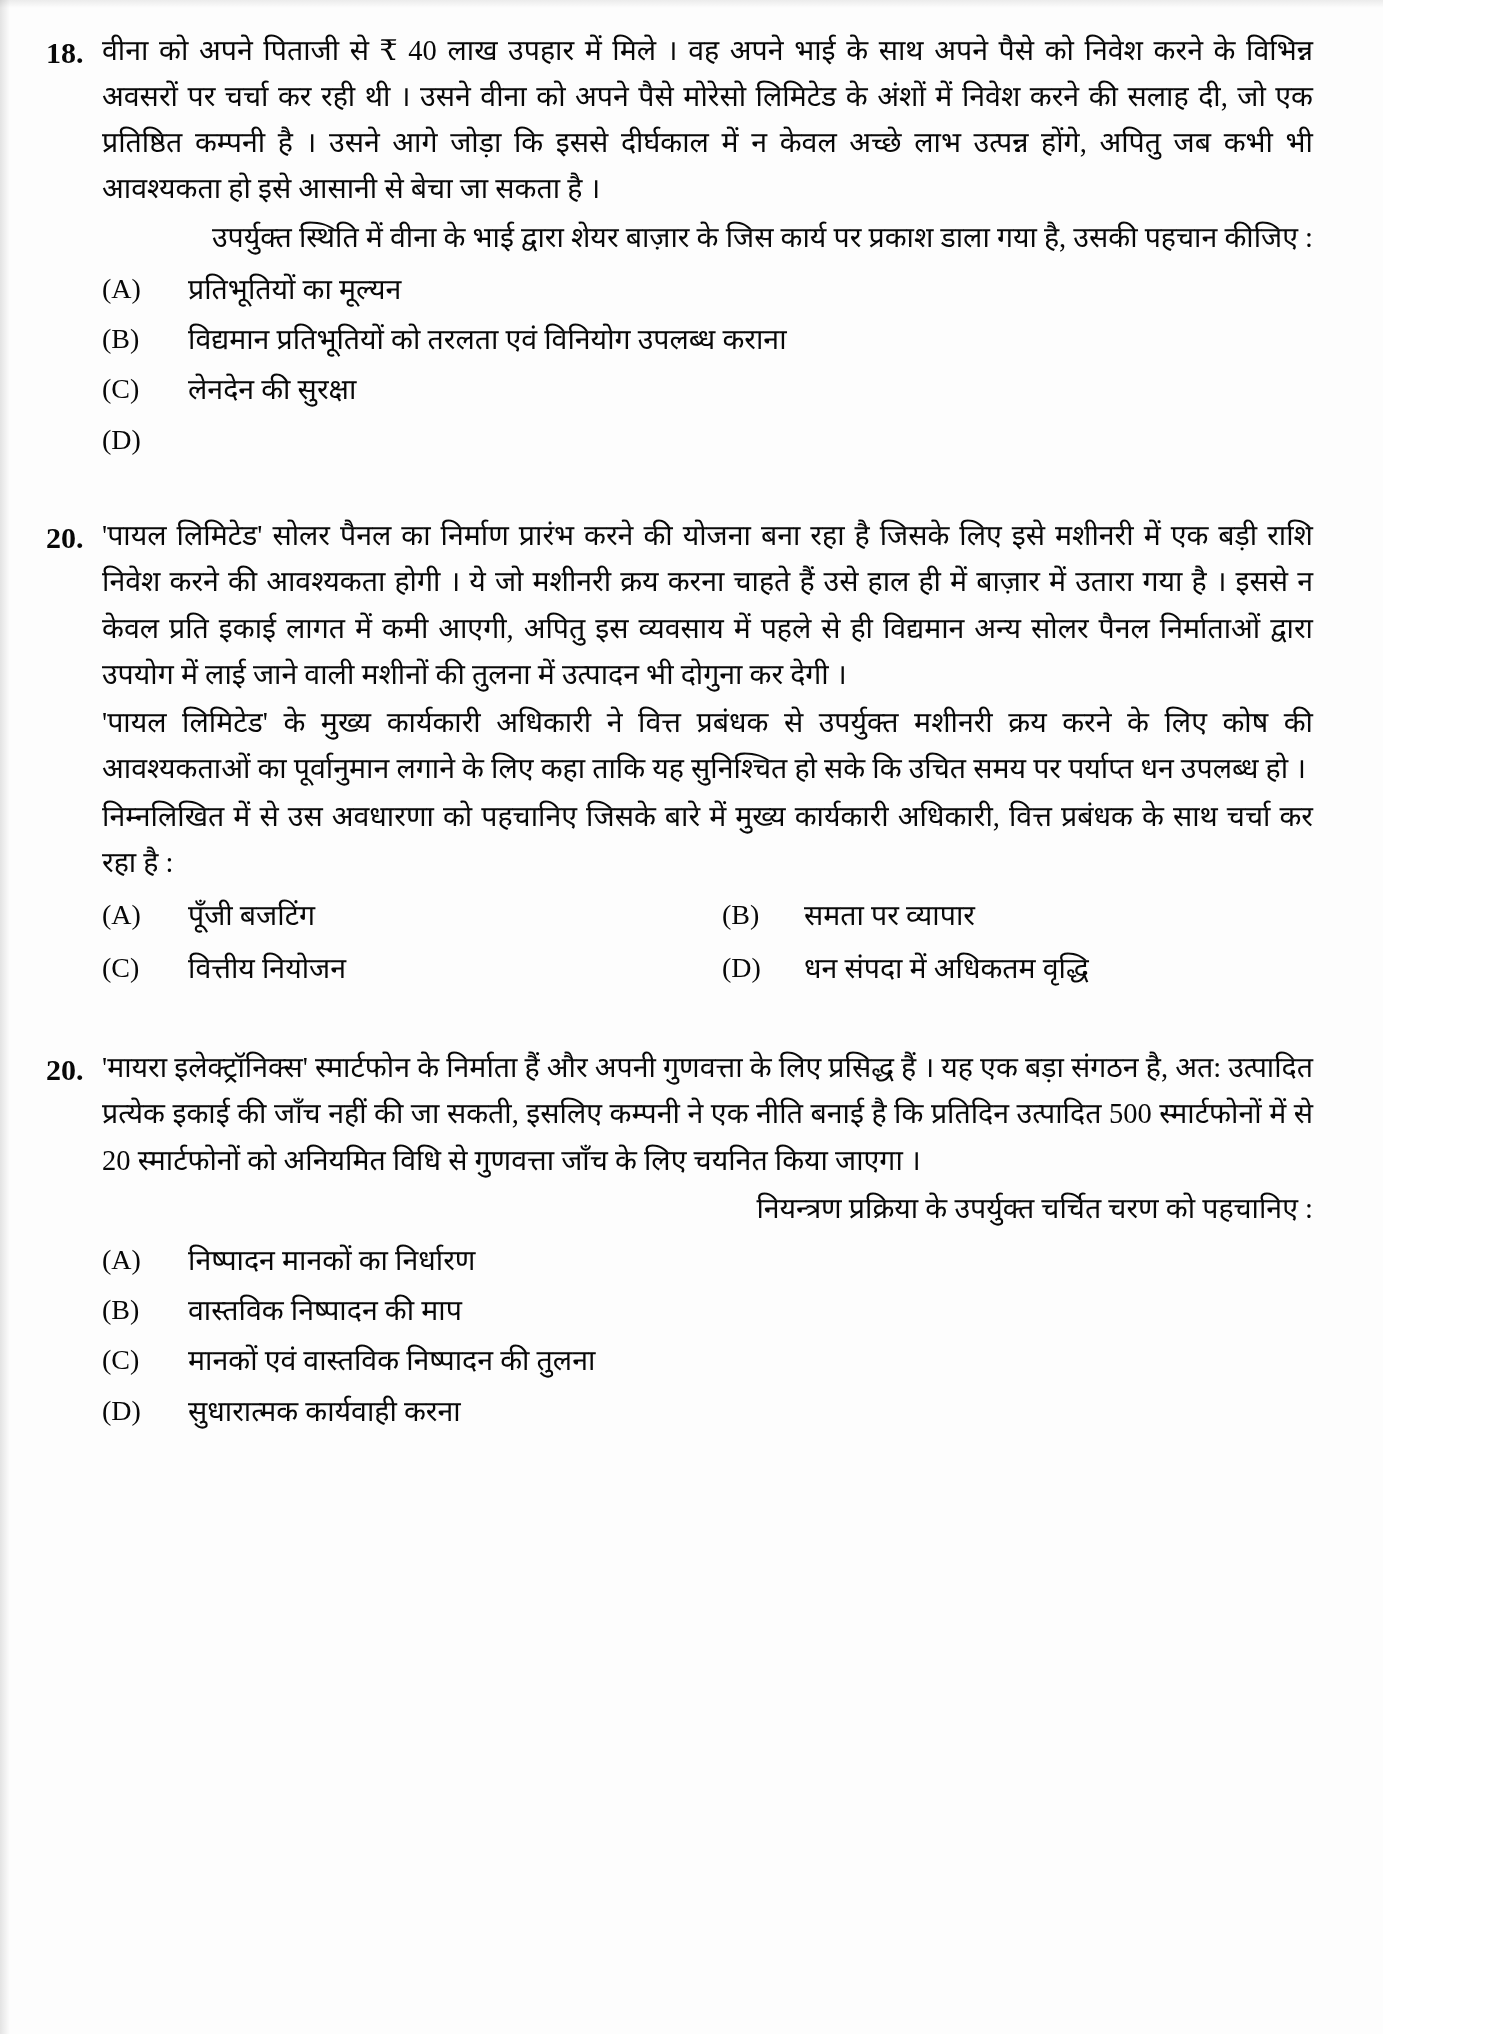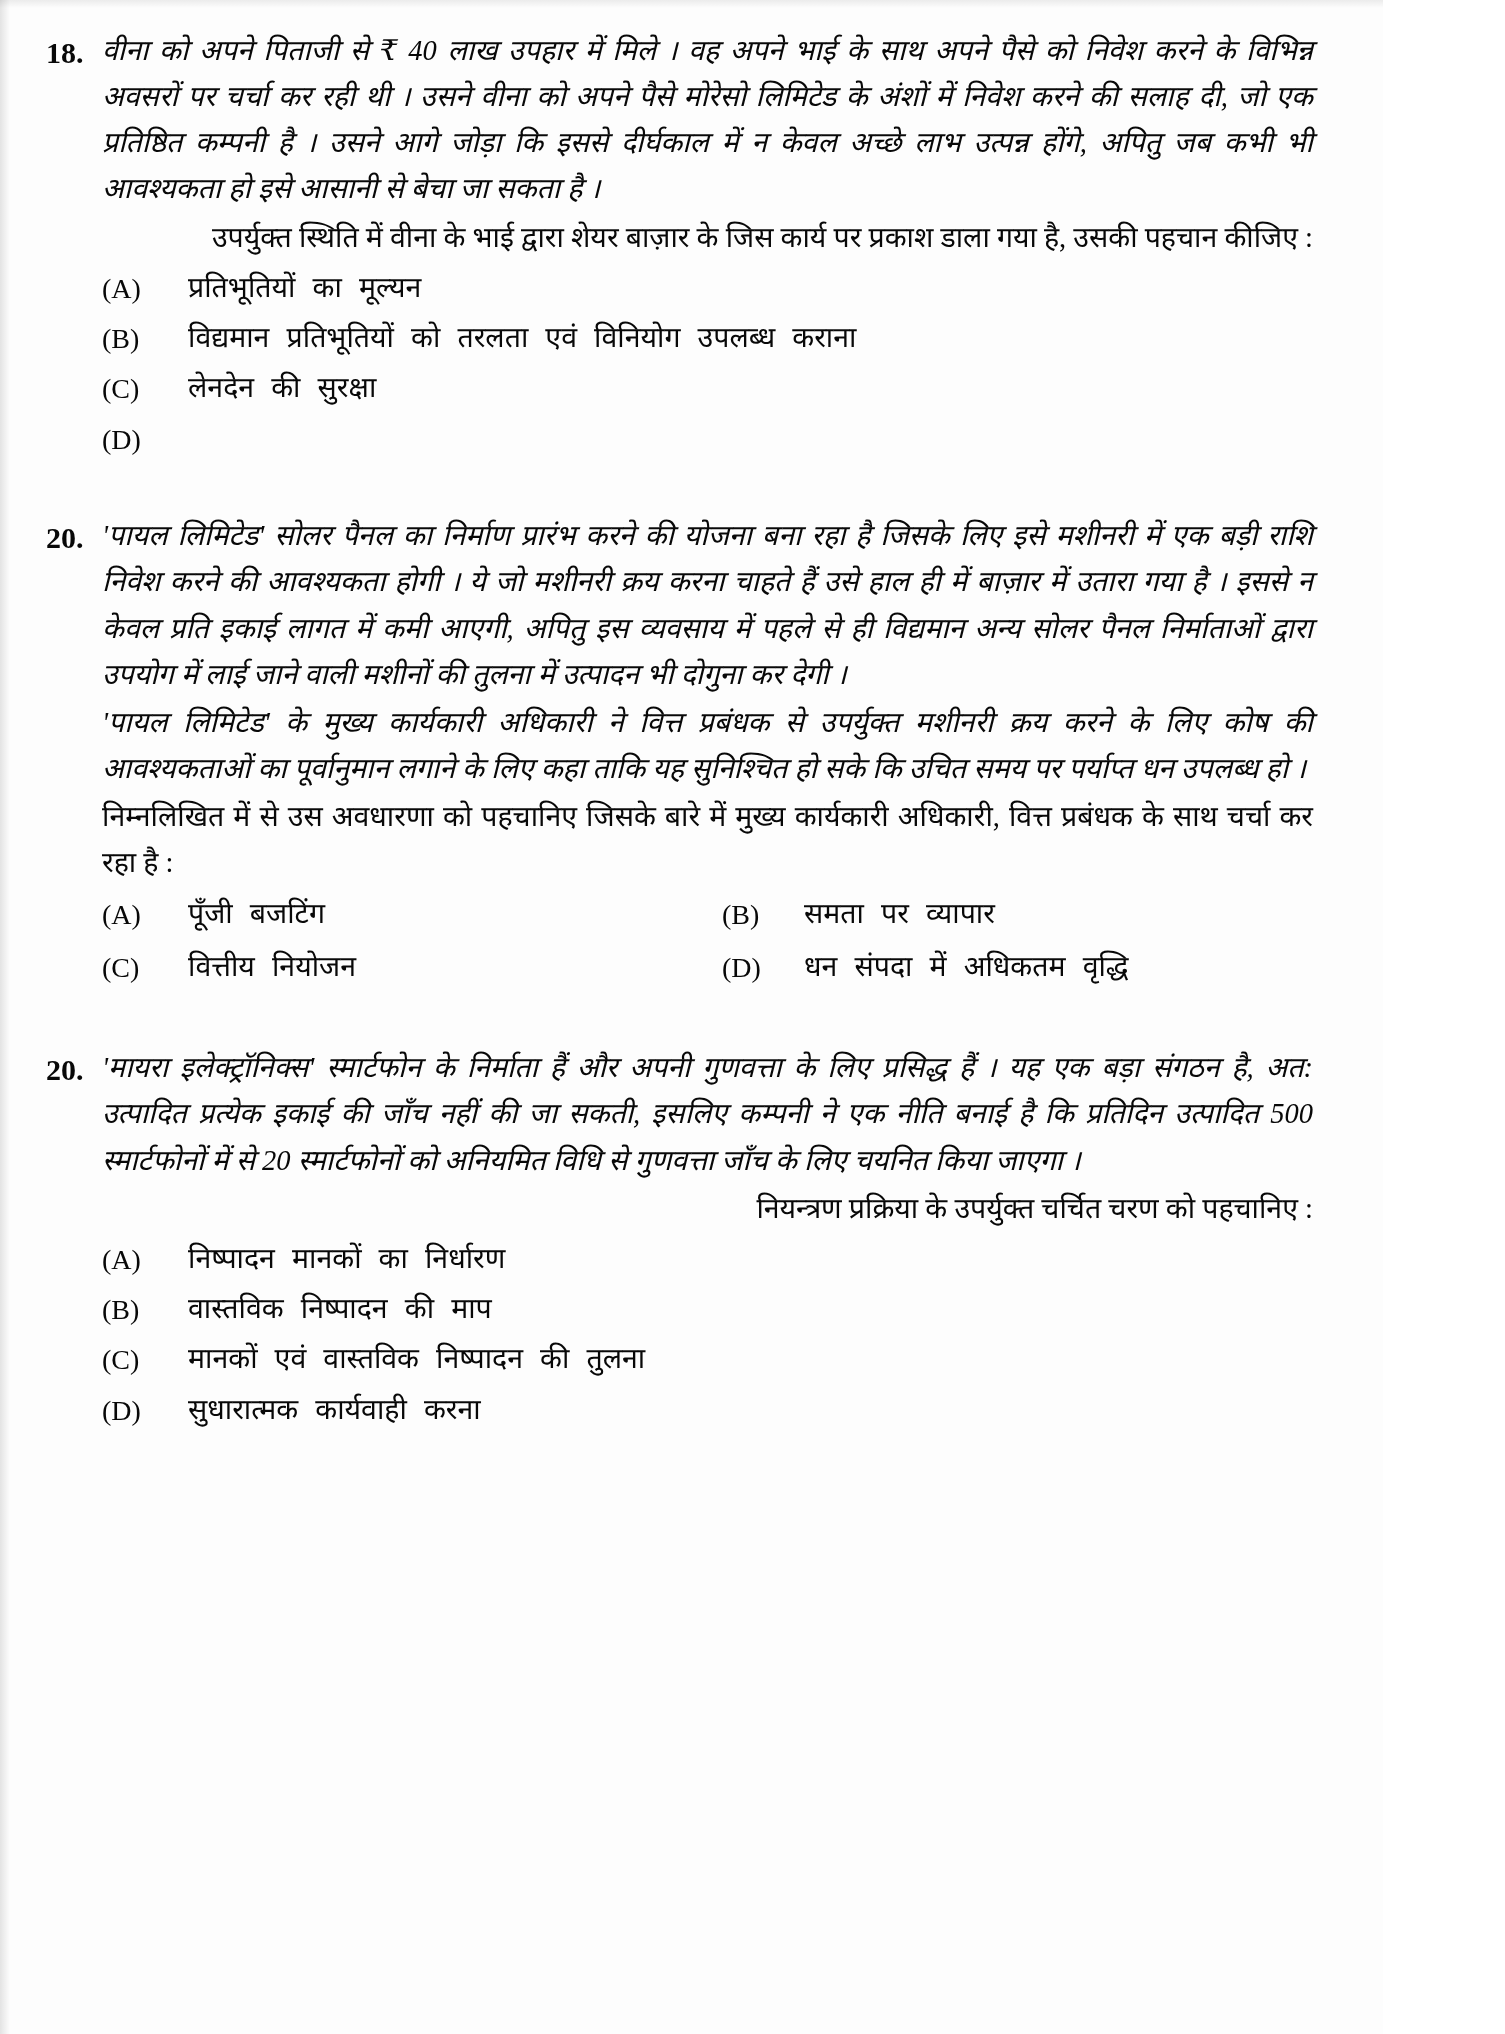--- a/index.html
+++ b/index.html
@@ -63,21 +63,20 @@
     flex: 1 1 auto;
     min-width: 0;
   }
   .para {
     font-size: 28.5px;
     line-height: 1.62;
     text-align: justify;
     text-justify: inter-word;
     margin: 0 0 2px 0;
     font-family: "Liberation Serif", "DejaVu Serif", serif;
-    font-style: italic;
   }
   .prompt {
     font-size: 28.5px;
     line-height: 1.62;
     text-align: justify;
     margin: 0 0 4px 0;
   }
   .prompt.noj {
     text-align: right;
   }
@@ -94,21 +93,20 @@
   .opt-label {
     width: 86px;
     flex: 0 0 86px;
     font-size: 28px;
     line-height: 1.45;
     font-family: "Liberation Serif", "DejaVu Serif", serif;
   }
   .opt-text {
     font-size: 28.5px;
     line-height: 1.45;
-    font-family: Liberation Mono, monospace;
   }
 
   
   .options.two-col .opt-pair {
     display: flex;
     margin-bottom: 12px;
   }
   .options.two-col .col {
     display: flex;
     align-items: flex-start;

